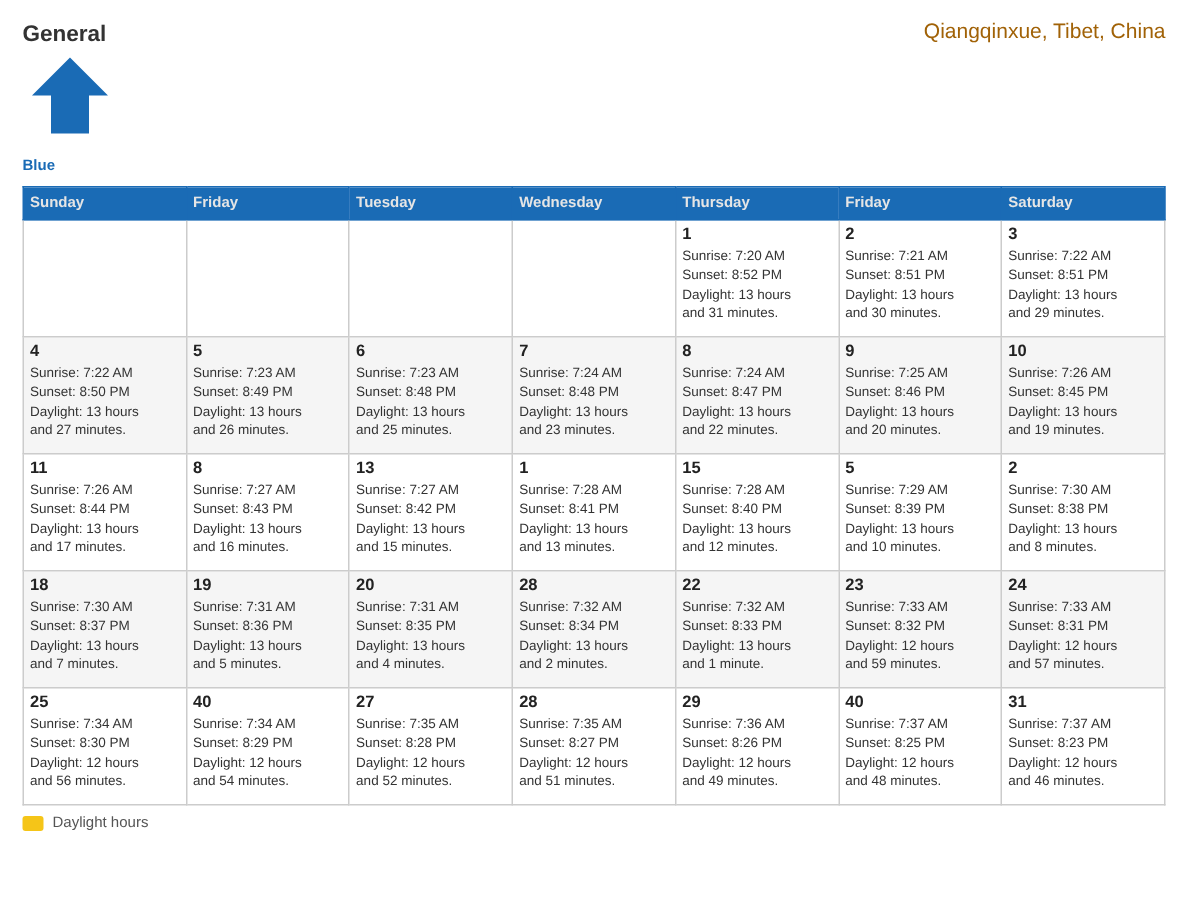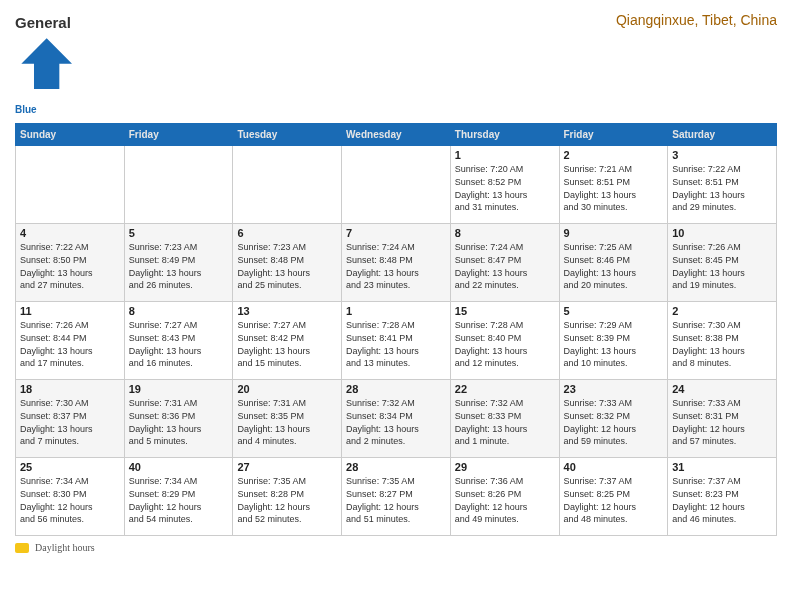--- a/index.html
+++ b/index.html
@@ -105,21 +105,20 @@
     }
     .footer {
       margin-top: 6px;
       font-size: 10px;
       color: #555;
     }
     .footer-row {
       display: flex;
       align-items: flex-end;
       gap: 6px;
-      font-family: Liberation Serif, serif;
     }
     .legend-bar {
       display: inline-block;
       width: 14px;
       height: 10px;
       background: #f5c518;
       border-radius: 2px;
     }
   </style>
 </head>

